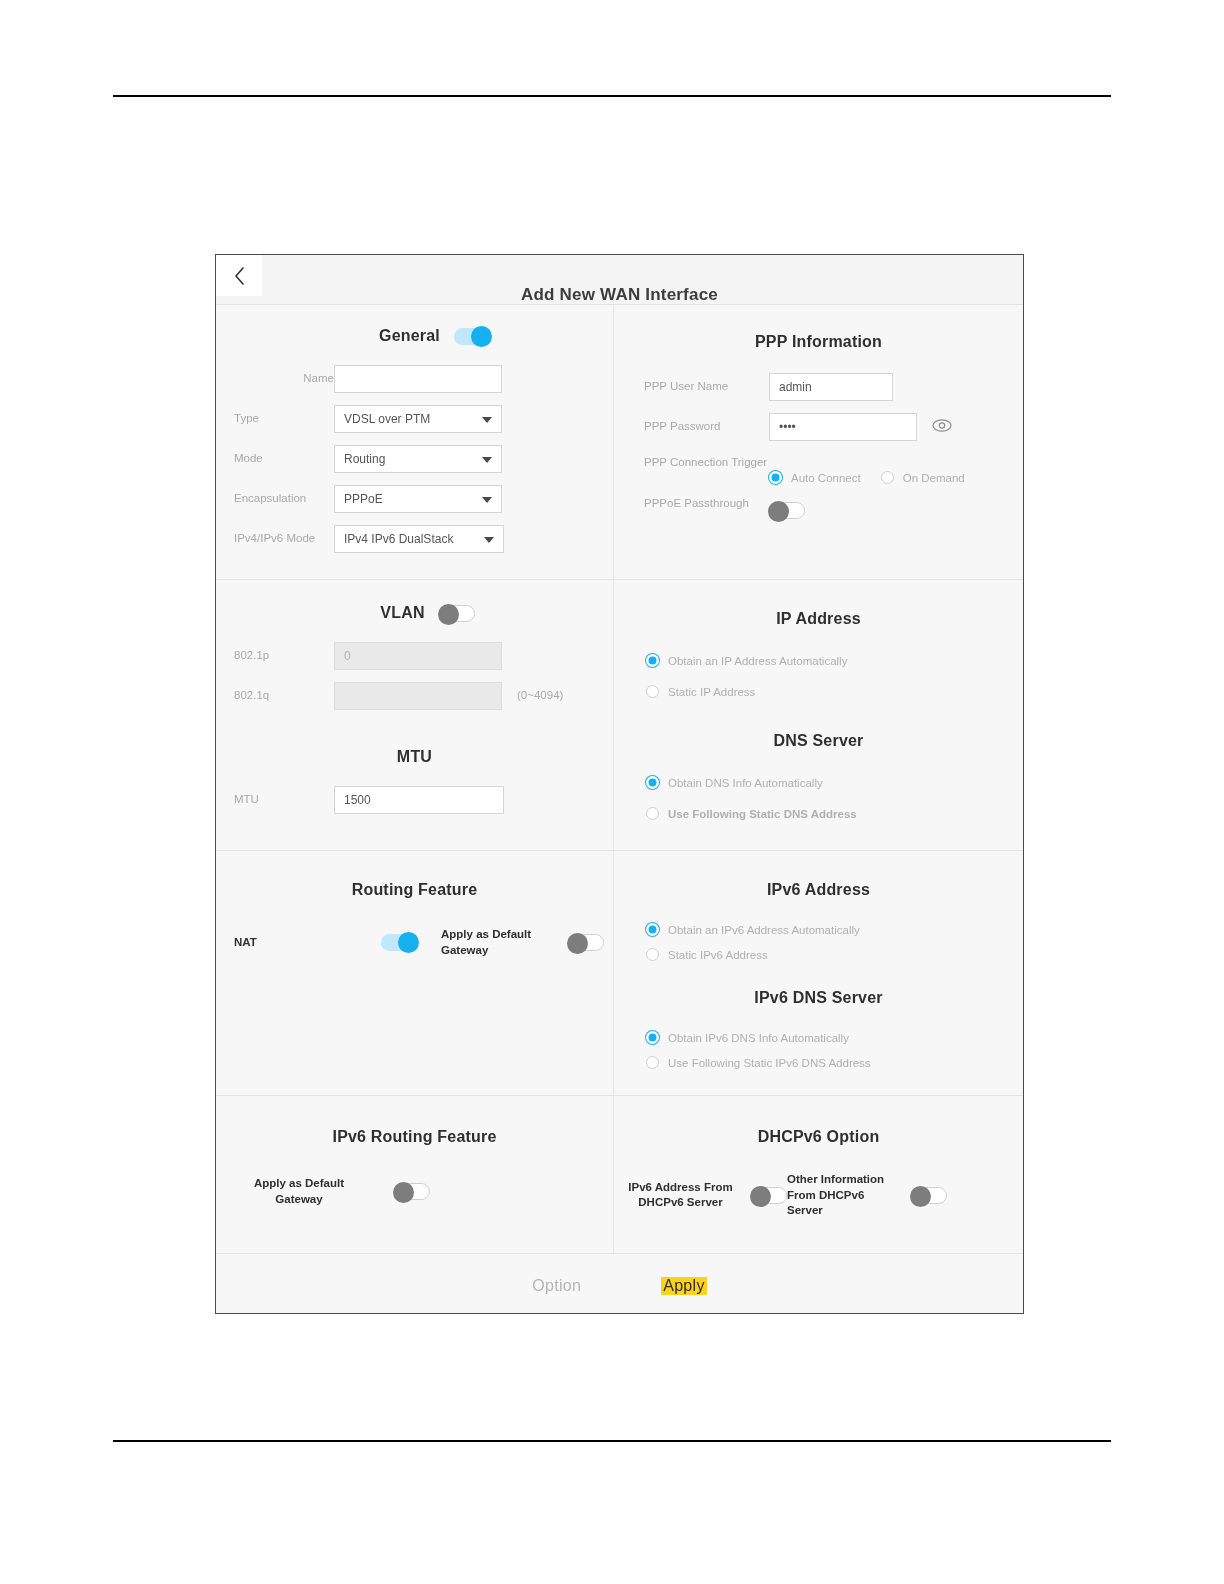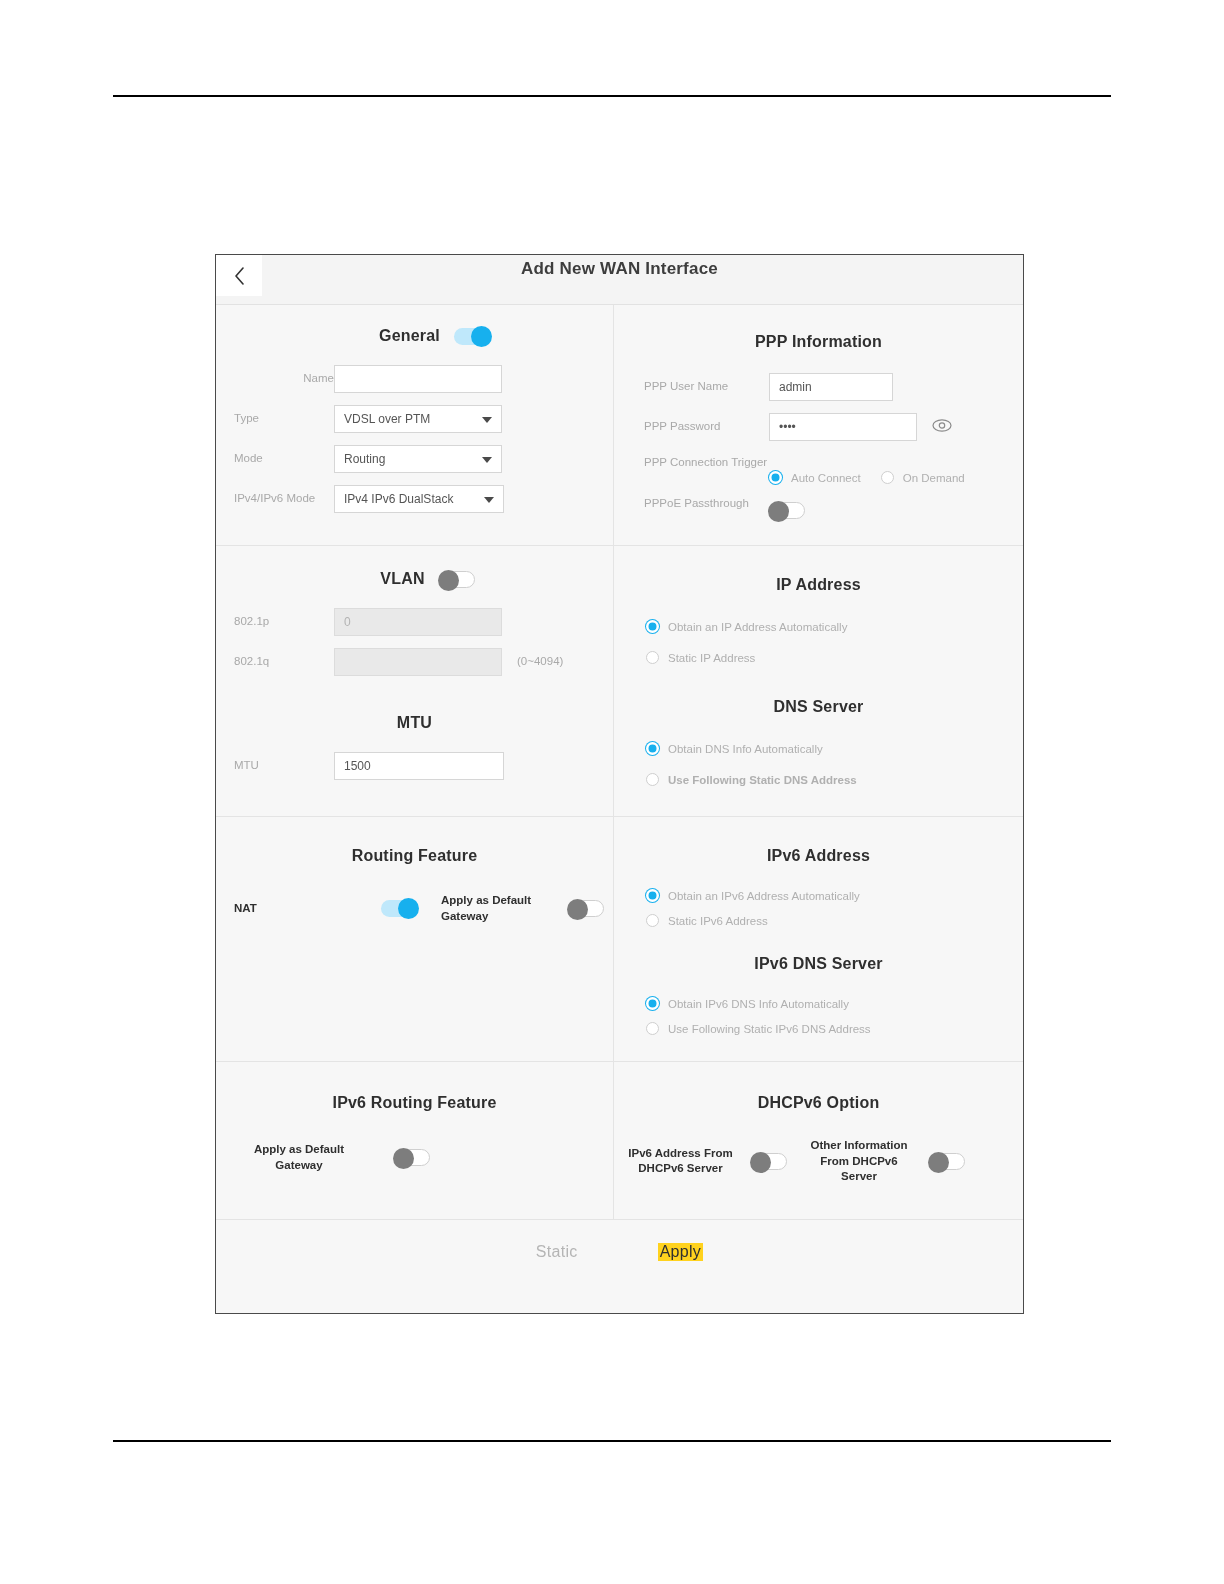--- a/index.html
+++ b/index.html
@@ -40,21 +40,21 @@
     position: absolute;
     left: 0; top: 0;
     width: 46px; height: 41px;
     background: #ffffff;
     display: flex; align-items: center; justify-content: center;
     cursor: pointer;
   }
   .back-btn svg { display:block; }
   .panel-title {
     position: absolute;
-    left: 0; right: 0; top: 4px;
+    left: 0; right: 0; top: 30px;
     text-align: center;
     font-size: 17px;
     font-weight: bold;
     color: #3d3d3d;
     letter-spacing: .2px;
   }
 
   .grid {
     display: grid;
     grid-template-columns: 397px 1px 409px;
@@ -250,20 +250,27 @@
         </div>
 
         <div class="row" style="padding-left:18px;">
           <div class="lbl" style="width:100px;">Mode</div>
           <div class="sel" style="width:168px;">
             <span>Routing</span>
             <span class="caret"></span>
           </div>
         </div>
 
+        <div class="row" style="padding-left:18px;">
+          <div class="lbl" style="width:100px;">Encapsulation</div>
+          <div class="sel" style="width:168px;">
+            <span>PPPoE</span>
+            <span class="caret"></span>
+          </div>
+        </div>
 
         <div class="row" style="padding-left:18px; margin-bottom:0;">
           <div class="lbl" style="width:100px;">IPv4/IPv6 Mode</div>
           <div class="sel" style="width:170px;">
             <span>IPv4 IPv6 DualStack</span>
             <span class="caret"></span>
           </div>
         </div>
       </div>
 
@@ -418,28 +425,28 @@
 
       <div class="vdiv"></div>
 
       <div class="cell" style="padding:32px 0 34px 0;">
         <div class="sect-title" style="margin-bottom:26px;">DHCPv6 Option</div>
         <div style="display:flex; align-items:center; padding-left:14px;">
           <div class="lbl-dark" style="width:105px; text-align:center;">IPv6 Address From DHCPv6 Server</div>
           <div class="tog off" style="margin-left:18px;">
               <span class="knob"></span>
             </div>
-          <div class="lbl-dark" style="width:108px; text-align:center; margin-left:18px;">Other Information From DHCPv6 Server</div>
+          <div class="lbl-dark" style="width:108px; ">Other Information From DHCPv6 Server</div>
           <div class="tog off" style="margin-left:16px;">
               <span class="knob"></span>
             </div>
         </div>
       </div>
 
     </div>
 
     <div class="footer">
-      <span class="btn-cancel">Static</span>
+      <span class="btn-cancel">Option</span>
       <span class="btn-apply">Apply</span>
     </div>
 
   </div>
 </div>
 
 </body></html>

